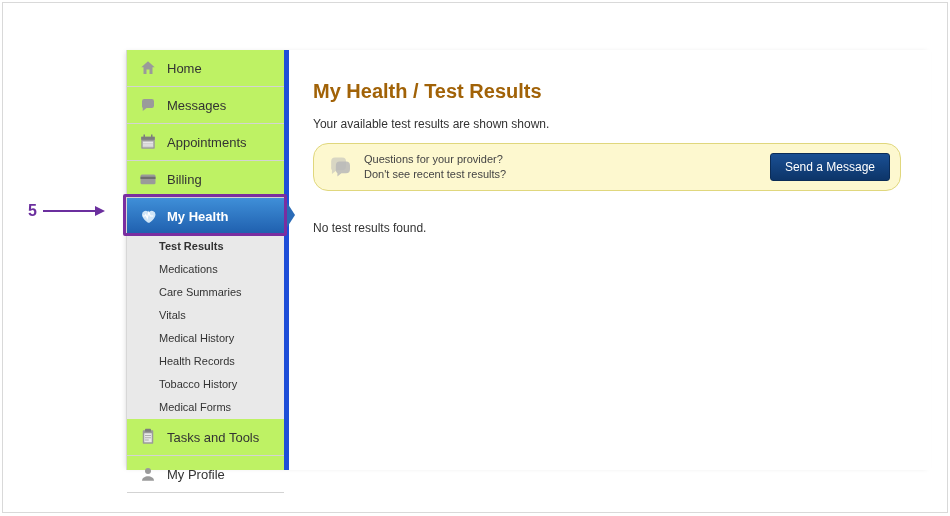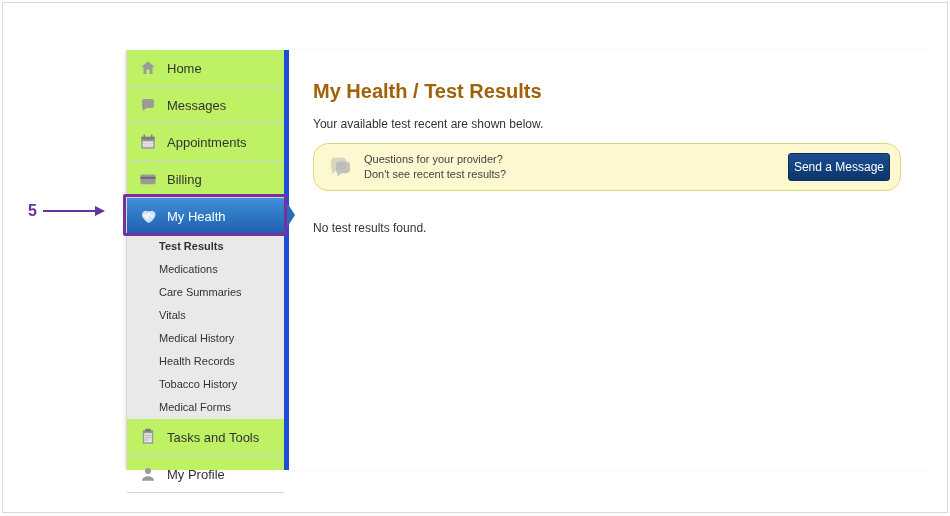--- a/index.html
+++ b/index.html
@@ -65,20 +65,21 @@
   .nav-active {
     position: relative;
     display: flex;
     align-items: center;
     gap: 10px;
     padding: 9px 10px 9px 12px;
     color: #fff;
     font-size: 13px;
     background: linear-gradient(#3f8fd8, #1f5fae);
     cursor: pointer;
+    font-weight: bold;
   }
   .nav-active::after {
     content: "";
     position: absolute;
     right: -11px; top: 0;
     width: 0; height: 0;
     border-top: 17px solid transparent;
     border-bottom: 17px solid transparent;
     border-left: 11px solid #2a6bb7;
   }
@@ -135,21 +136,21 @@
   .notice .txt {
     flex: 1;
     font-size: 11px;
     color: #444;
     line-height: 1.35;
   }
   .btn-primary {
     background: linear-gradient(#1a4f93, #0d3569);
     color: #fff;
     font-size: 12px;
-    padding: 6px 5px;
+    padding: 6px 14px;
     border: 1px solid #0b2c57;
     border-radius: 3px;
     cursor: pointer;
     white-space: nowrap;
   }
   .empty {
     font-size: 12px;
     color: #333;
   }
 </style>
@@ -254,21 +255,21 @@
               <path d="M4 21c0-4 4-6 8-6s8 2 8 6z"></path>
             </svg>
         </span>
         <span class="label">My Profile</span>
       </div>
 
     </div>
 
     <div class="main">
       <div class="page-title">My Health / Test Results</div>
-      <div class="lead">Your available test recent are shown below.</div>
+      <div class="lead">Your available test results are shown shown.</div>
 
       <div class="notice">
         <span class="bub">
           <svg viewBox="0 0 32 28" width="26" height="22" fill="currentColor">
             <path d="M6 2h14a5 5 0 015 5v6a5 5 0 01-5 5H13l-6 5v-5a5 5 0 01-1-4V7a5 5 0 015-5z" opacity="0.55"></path>
             <path d="M12 7h13a5 5 0 015 5v5a5 5 0 01-5 5h-6l-5 4v-4a5 5 0 01-2-4v-6a5 5 0 015-5z" opacity="0.85"></path>
           </svg>
         </span>
         <div class="txt">
           <div>Questions for your provider?</div>

